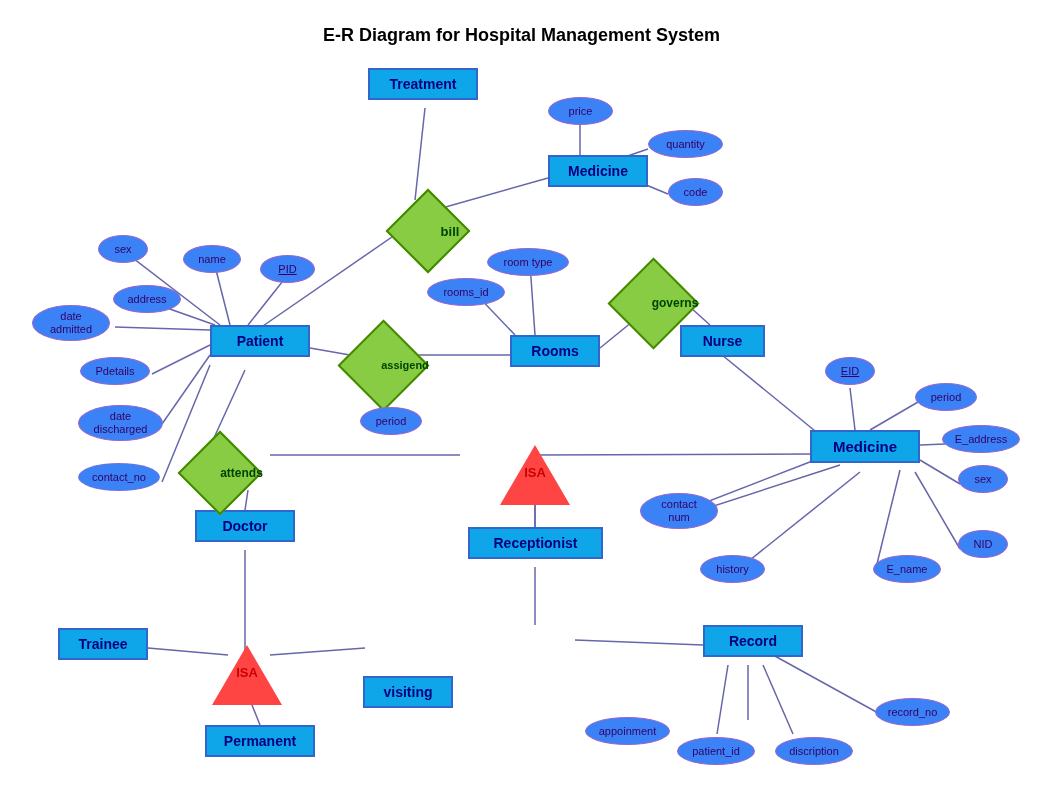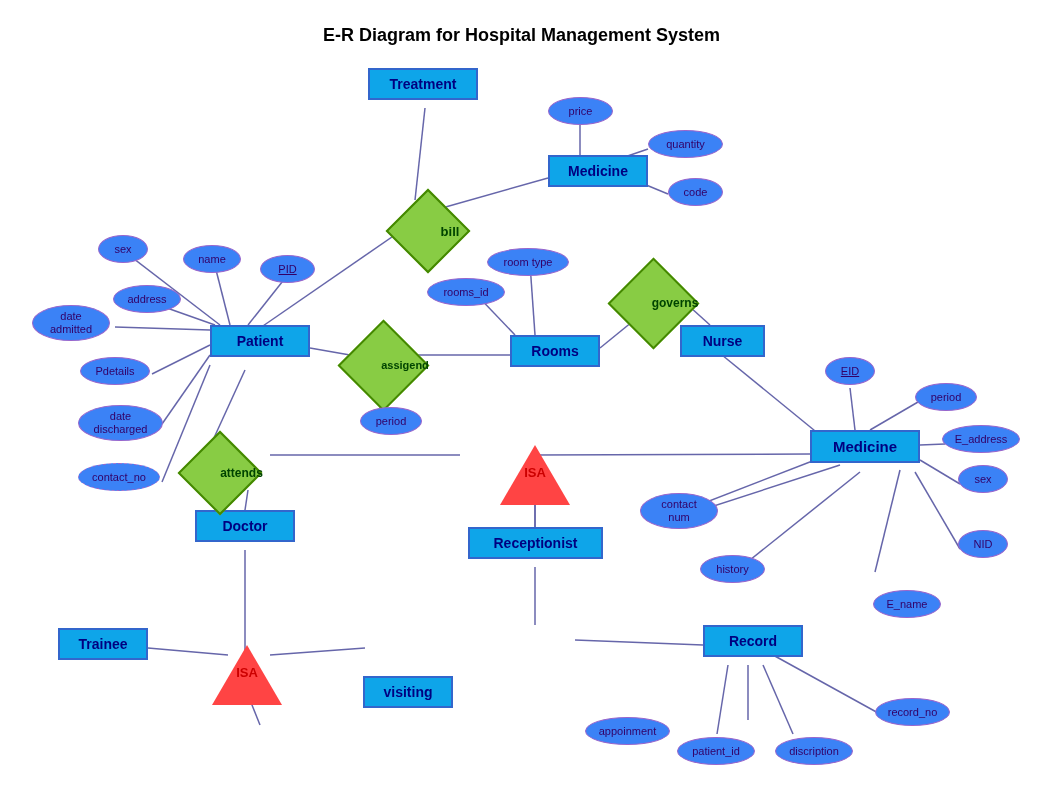--- a/index.html
+++ b/index.html
@@ -170,20 +170,21 @@
   <div class="entity" style="left:810px; top:430px; width:110px; font-size:15px;">Medicine</div>
 
   <div class="entity" style="left:195px; top:510px; width:100px;">Doctor</div>
 
   <div class="entity" style="left:468px; top:527px; width:135px;">Receptionist</div>
 
   <div class="entity" style="left:58px; top:628px; width:90px;">Trainee</div>
 
   <div class="entity" style="left:363px; top:628px; width:90px;margin-top:48px;">visiting</div>
 
+  <div class="entity" style="left:205px; top:725px; width:110px;">Permanent</div>
 
   <div class="entity" style="left:703px; top:625px; width:100px;text-align:center;">Record</div>
 
   <div class="diamond" style="position:absolute; left:393px; top:196px; width:70px; height:70px; display:flex; align-items:center; justify-content:center;">
     <div class="diamond-shape" style="position:absolute; width:60px; height:60px; background:#88cc44; border:2px solid #448800; transform:rotate(45deg);"></div>
     <span class="diamond-text" style="font-weight:bold; font-size:13px; color:#004400; z-index:2;">bill</span>
   </div>
 
   <div class="diamond" style="position:absolute; left:348px; top:330px; width:70px; height:70px; display:flex; align-items:center; justify-content:center;">
     <div class="diamond-shape" style="position:absolute; width:65px; height:65px; background:#88cc44; border:2px solid #448800; transform:rotate(45deg);"></div>
@@ -231,21 +232,21 @@
 
   <div class="attribute" style="left:360px; top:407px; width:62px; height:28px;">period</div>
 
   <div class="attribute" style="left:825px; top:357px; width:50px; height:28px;">
       <span style="text-decoration:underline;">EID</span>
     </div>
   <div class="attribute" style="left:915px; top:383px; width:62px; height:28px;">period</div>
   <div class="attribute" style="left:942px; top:425px; width:78px; height:28px;">E_address</div>
   <div class="attribute" style="left:958px; top:465px; width:50px; height:28px;">sex</div>
   <div class="attribute" style="left:958px; top:530px; width:50px; height:28px;">NID</div>
-  <div class="attribute" style="left:873px; top:555px; width:68px; height:28px;margin-top:35px;">E_name</div>
+  <div class="attribute" style="left:873px; top:555px; width:68px; height:28px;">E_name</div>
   <div class="attribute" style="left:700px; top:555px; width:65px; height:28px;">history</div>
   <div class="attribute" style="left:640px; top:493px; width:78px; height:36px; line-height:1.2;">contact num</div>
 
   <div class="attribute" style="left:585px; top:717px; width:85px; height:28px;">appoinment</div>
   <div class="attribute" style="left:677px; top:737px; width:78px; height:28px;">patient_id</div>
   <div class="attribute" style="left:775px; top:737px; width:78px; height:28px;">discription</div>
   <div class="attribute" style="left:875px; top:698px; width:75px; height:28px;">record_no</div>
 
 </div>
 

